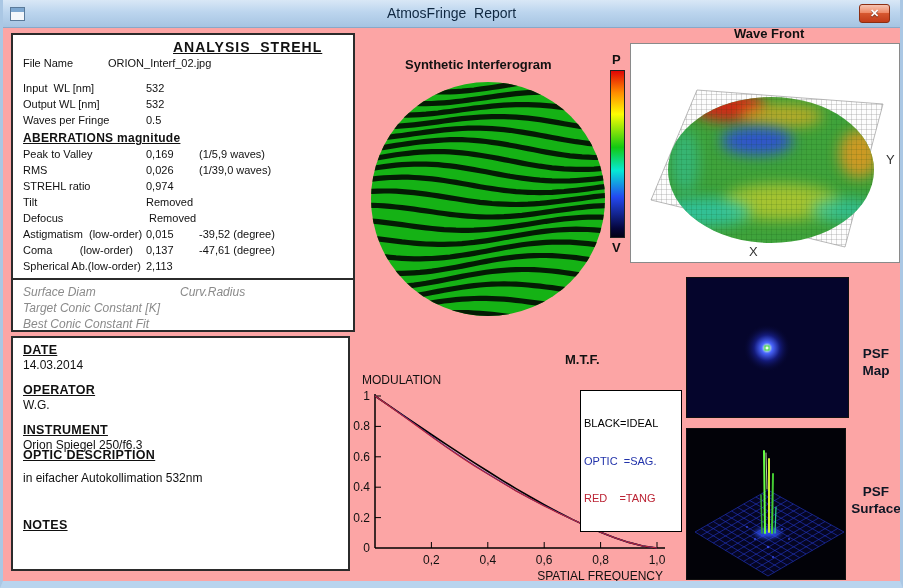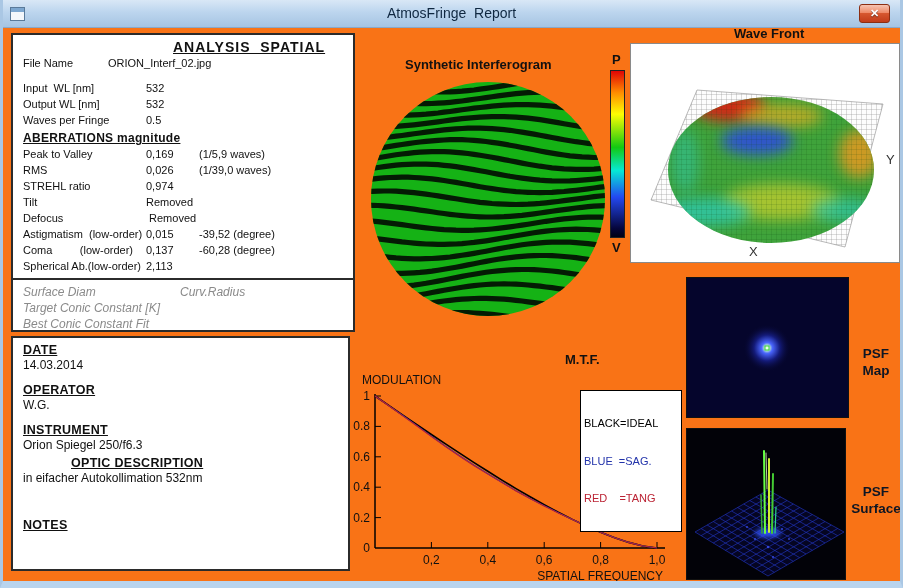--- a/index.html
+++ b/index.html
@@ -1,19 +1,19 @@
 <!DOCTYPE html>
 <html><head>
 <meta charset="utf-8">
 <style>
   * { margin:0; padding:0; box-sizing:border-box; }
   html,body { background:#d8d8d8; font-family:"Liberation Sans", sans-serif; }
   .window{
     position:relative; width:903px; height:588px; overflow:hidden;
-    background:#f97316;
+    background:#fca5a5;
     border-left:3px solid #aac7e4; border-right:3px solid #aac7e4; border-bottom:7px solid #b9d4ee;
     outline:1px solid #6d8cab;
   }
   .titlebar{
     position:absolute; top:0; left:-3px; width:903px; height:28px;
     background:linear-gradient(#d9e7f6 0%, #bcd5ee 45%, #a6c4e2 100%);
     border-bottom:1px solid #89a8c8;
   }
   .titlebar .title{
     position:absolute; top:5px; left:0; width:100%; text-align:center;
@@ -73,21 +73,21 @@
 
 <div class="window">
 
   <div class="titlebar">
     <div class="app-icon"></div>
     <div class="title">AtmosFringe  Report</div>
     <div class="close-btn">✕</div>
   </div>
 
   <div class="box" id="report-box">
-    <div class="abs report-title" style="left:160px; top:4px;">ANALYSIS  SPATIAL</div>
+    <div class="abs report-title" style="left:160px; top:4px;">ANALYSIS  STREHL</div>
 
     <div class="row" style="top:22px;">
       <span class="lbl">File Name</span>
       <span class="val" style="left:95px;">ORION_Interf_02.jpg</span>
     </div>
 
     <div class="row" style="top:47px;">
       <span class="lbl">Input  WL [nm]</span>
       <span class="val">532</span>
     </div>
@@ -125,21 +125,21 @@
       <span class="val"> Removed</span>
     </div>
     <div class="row" style="top:193px;">
       <span class="lbl">Astigmatism  (low-order)</span>
       <span class="val">0,015</span>
       <span class="ext">-39,52 (degree)</span>
     </div>
     <div class="row" style="top:209px;">
       <span class="lbl">Coma         (low-order)</span>
       <span class="val">0,137</span>
-      <span class="ext">-60,28 (degree)</span>
+      <span class="ext">-47,61 (degree)</span>
     </div>
     <div class="row" style="top:225px;">
       <span class="lbl">Spherical Ab.(low-order)</span>
       <span class="val">2,113</span>
     </div>
 
     <div class="hr" style="top:243px;"></div>
 
     <div class="abs conic" style="left:10px; top:250px;">Surface Diam</div>
     <div class="abs conic" style="left:167px; top:250px;">Curv.Radius</div>
@@ -147,21 +147,21 @@
     <div class="abs conic" style="left:10px; top:282px;">Best Conic Constant Fit</div>
   </div>
 
   <div class="box" id="info-box">
     <div class="abs info-head" style="left:10px; top:5px;">DATE</div>
     <div class="abs info-text" style="left:10px; top:20px;">14.03.2014</div>
     <div class="abs info-head" style="left:10px; top:45px;">OPERATOR</div>
     <div class="abs info-text" style="left:10px; top:60px;">W.G.</div>
     <div class="abs info-head" style="left:10px; top:85px;">INSTRUMENT</div>
     <div class="abs info-text" style="left:10px; top:100px;">Orion Spiegel 250/f6.3</div>
-    <div class="abs info-head" style="left:10px; top:118px;margin-left:48px;">OPTIC DESCRIPTION</div>
+    <div class="abs info-head" style="left:10px; top:110px;">OPTIC DESCRIPTION</div>
     <div class="abs info-text" style="left:10px; top:133px;">in eifacher Autokollimation 532nm</div>
     <div class="abs info-head" style="left:10px; top:180px;">NOTES</div>
     <div class="abs info-text" style="left:10px; top:195px;"></div>
   </div>
 
   <div class="plot-title" style="left:402px; top:57px;">Synthetic Interferogram</div>
   <div id="ifg-wrap">
     <svg width="236" height="236" viewBox="0 0 236 236">
       <defs>
           <clipPath id="ifg-clip">
@@ -228,21 +228,21 @@
       <text x="17" y="164" text-anchor="end">0</text>
       <text x="78.4" y="176" text-anchor="middle">0,2</text>
       <text x="134.8" y="176" text-anchor="middle">0,4</text>
       <text x="191.2" y="176" text-anchor="middle">0,6</text>
       <text x="247.6" y="176" text-anchor="middle">0,8</text>
       <text x="304" y="176" text-anchor="middle">1,0</text>
       <text x="310" y="192" text-anchor="end">SPATIAL FREQUENCY</text>
     </svg>
     <div id="mtf-legend">
       <div style="color: rgb(0, 0, 0);">BLACK=IDEAL</div>
-      <div style="color: rgb(34, 51, 170);">BLUE  =SAG.</div>
+      <div style="color: rgb(34, 51, 170);">OPTIC  =SAG.</div>
       <div style="color: rgb(187, 34, 51);">RED    =TANG</div>
     </div>
   </div>
 
   <div class="plot-title" style="left:731px; top:26px;">Wave Front</div>
   <div id="wf-box">
     <svg width="268" height="218" viewBox="0 0 268 218">
       <defs>
         <pattern id="basegrid" width="5" height="5" patternUnits="userSpaceOnUse">
           <path d="M5,0 H0 V5" fill="none" stroke="#9a9a9a" stroke-width="0.7"></path>

